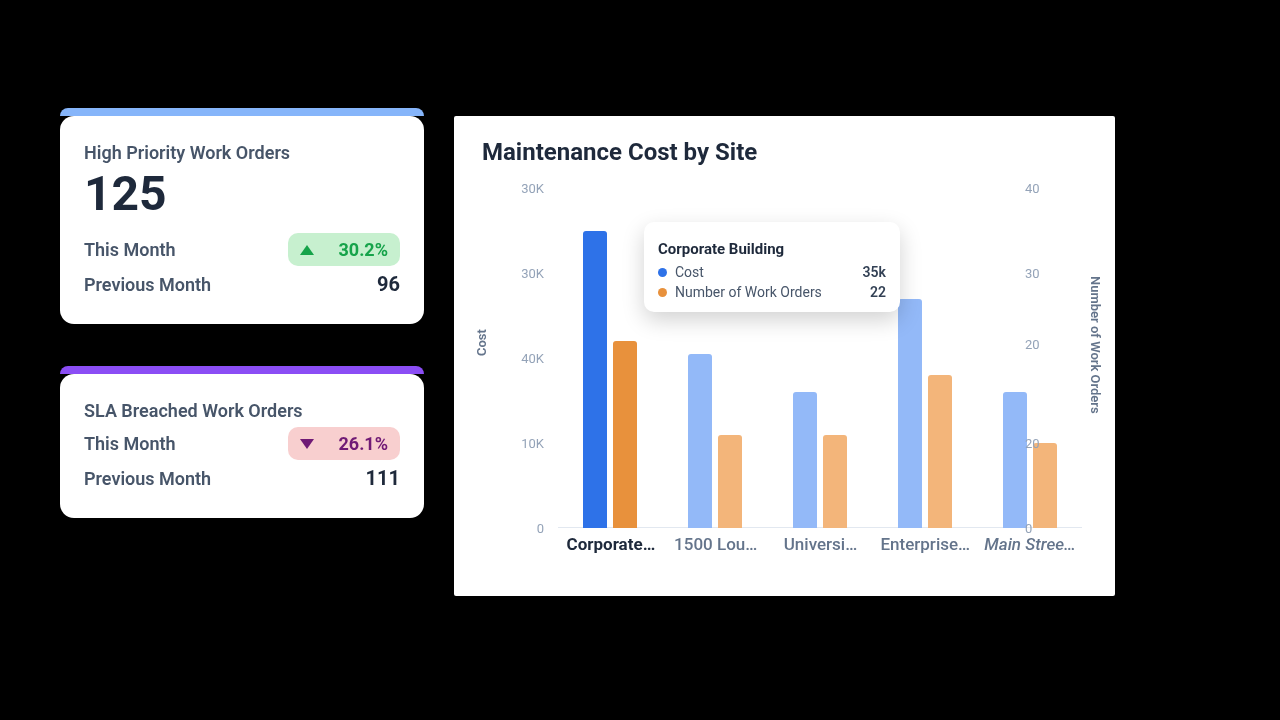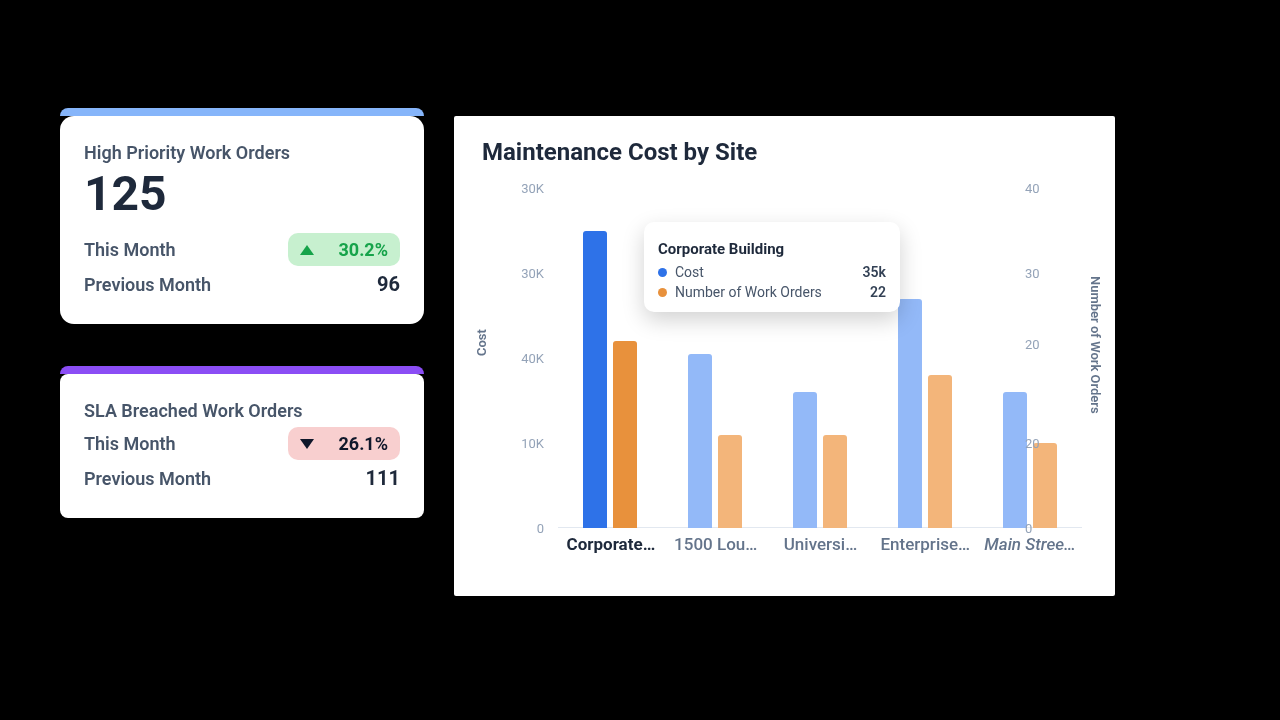--- a/index.html
+++ b/index.html
@@ -13,21 +13,21 @@
   .card-accent{position:absolute;left:0;right:0;top:-8px;height:8px;
                border-top-left-radius:14px;border-top-right-radius:14px;}
   .metric-title{font-size:18px;font-weight:600;color:#475569;margin:6px 0 6px;}
   .metric-value{font-size:48px;font-weight:700;color:#1E293B;line-height:1.05;margin:0 0 14px;}
   .row{display:flex;justify-content:space-between;align-items:center;margin:6px 0;}
   .row-label{font-size:18px;font-weight:600;color:#475569;}
   .row-val{font-size:20px;font-weight:700;color:#1E293B;}
   .badge{display:inline-flex;align-items:center;gap:24px;border-radius:10px;
          padding:6px 12px;font-size:18px;font-weight:700;}
   .badge.up  {background:#C7F0CF;color:#16A34A;}
-  .badge.down{background:#F8CFCF;color:#0f172a;}
+  .badge.down{background:#F8CFCF;color:#701a75;}
   .tri{width:0;height:0;border-left:7px solid transparent;border-right:7px solid transparent;}
   .tri.up  {border-bottom:10px solid currentColor;}
   .tri.down{border-top:10px solid currentColor;}
 
   
   .chart-card{position:absolute;left:454px;top:116px;width:661px;height:480px;
               background:#fff;border-radius:2px;box-shadow:0 6px 18px rgba(0,0,0,.22);
               padding:22px 28px 12px;box-sizing:border-box;}
   .chart-title{font-size:24px;font-weight:700;color:#1E293B;margin:0 0 4px;}
 
@@ -75,21 +75,21 @@
       <span class="tri up"></span>
       <span>30.2%</span>
     </span>
   </div>
   <div class="row">
     <span class="row-label">Previous Month</span>
     <span class="row-val">96</span>
   </div>
 </div>
 
-<div class="card" style="left:60px;top:374px;border-radius:8px;">
+<div class="card" style="left:60px;top:374px;">
   <div class="card-accent" style="background: rgb(139, 77, 245);"></div>
   <div class="metric-title">SLA Breached Work Orders</div>
   <div class="row">
     <span class="row-label">This Month</span>
     <span class="badge down">
       <span class="tri down"></span>
       <span>26.1%</span>
     </span>
   </div>
   <div class="row">

